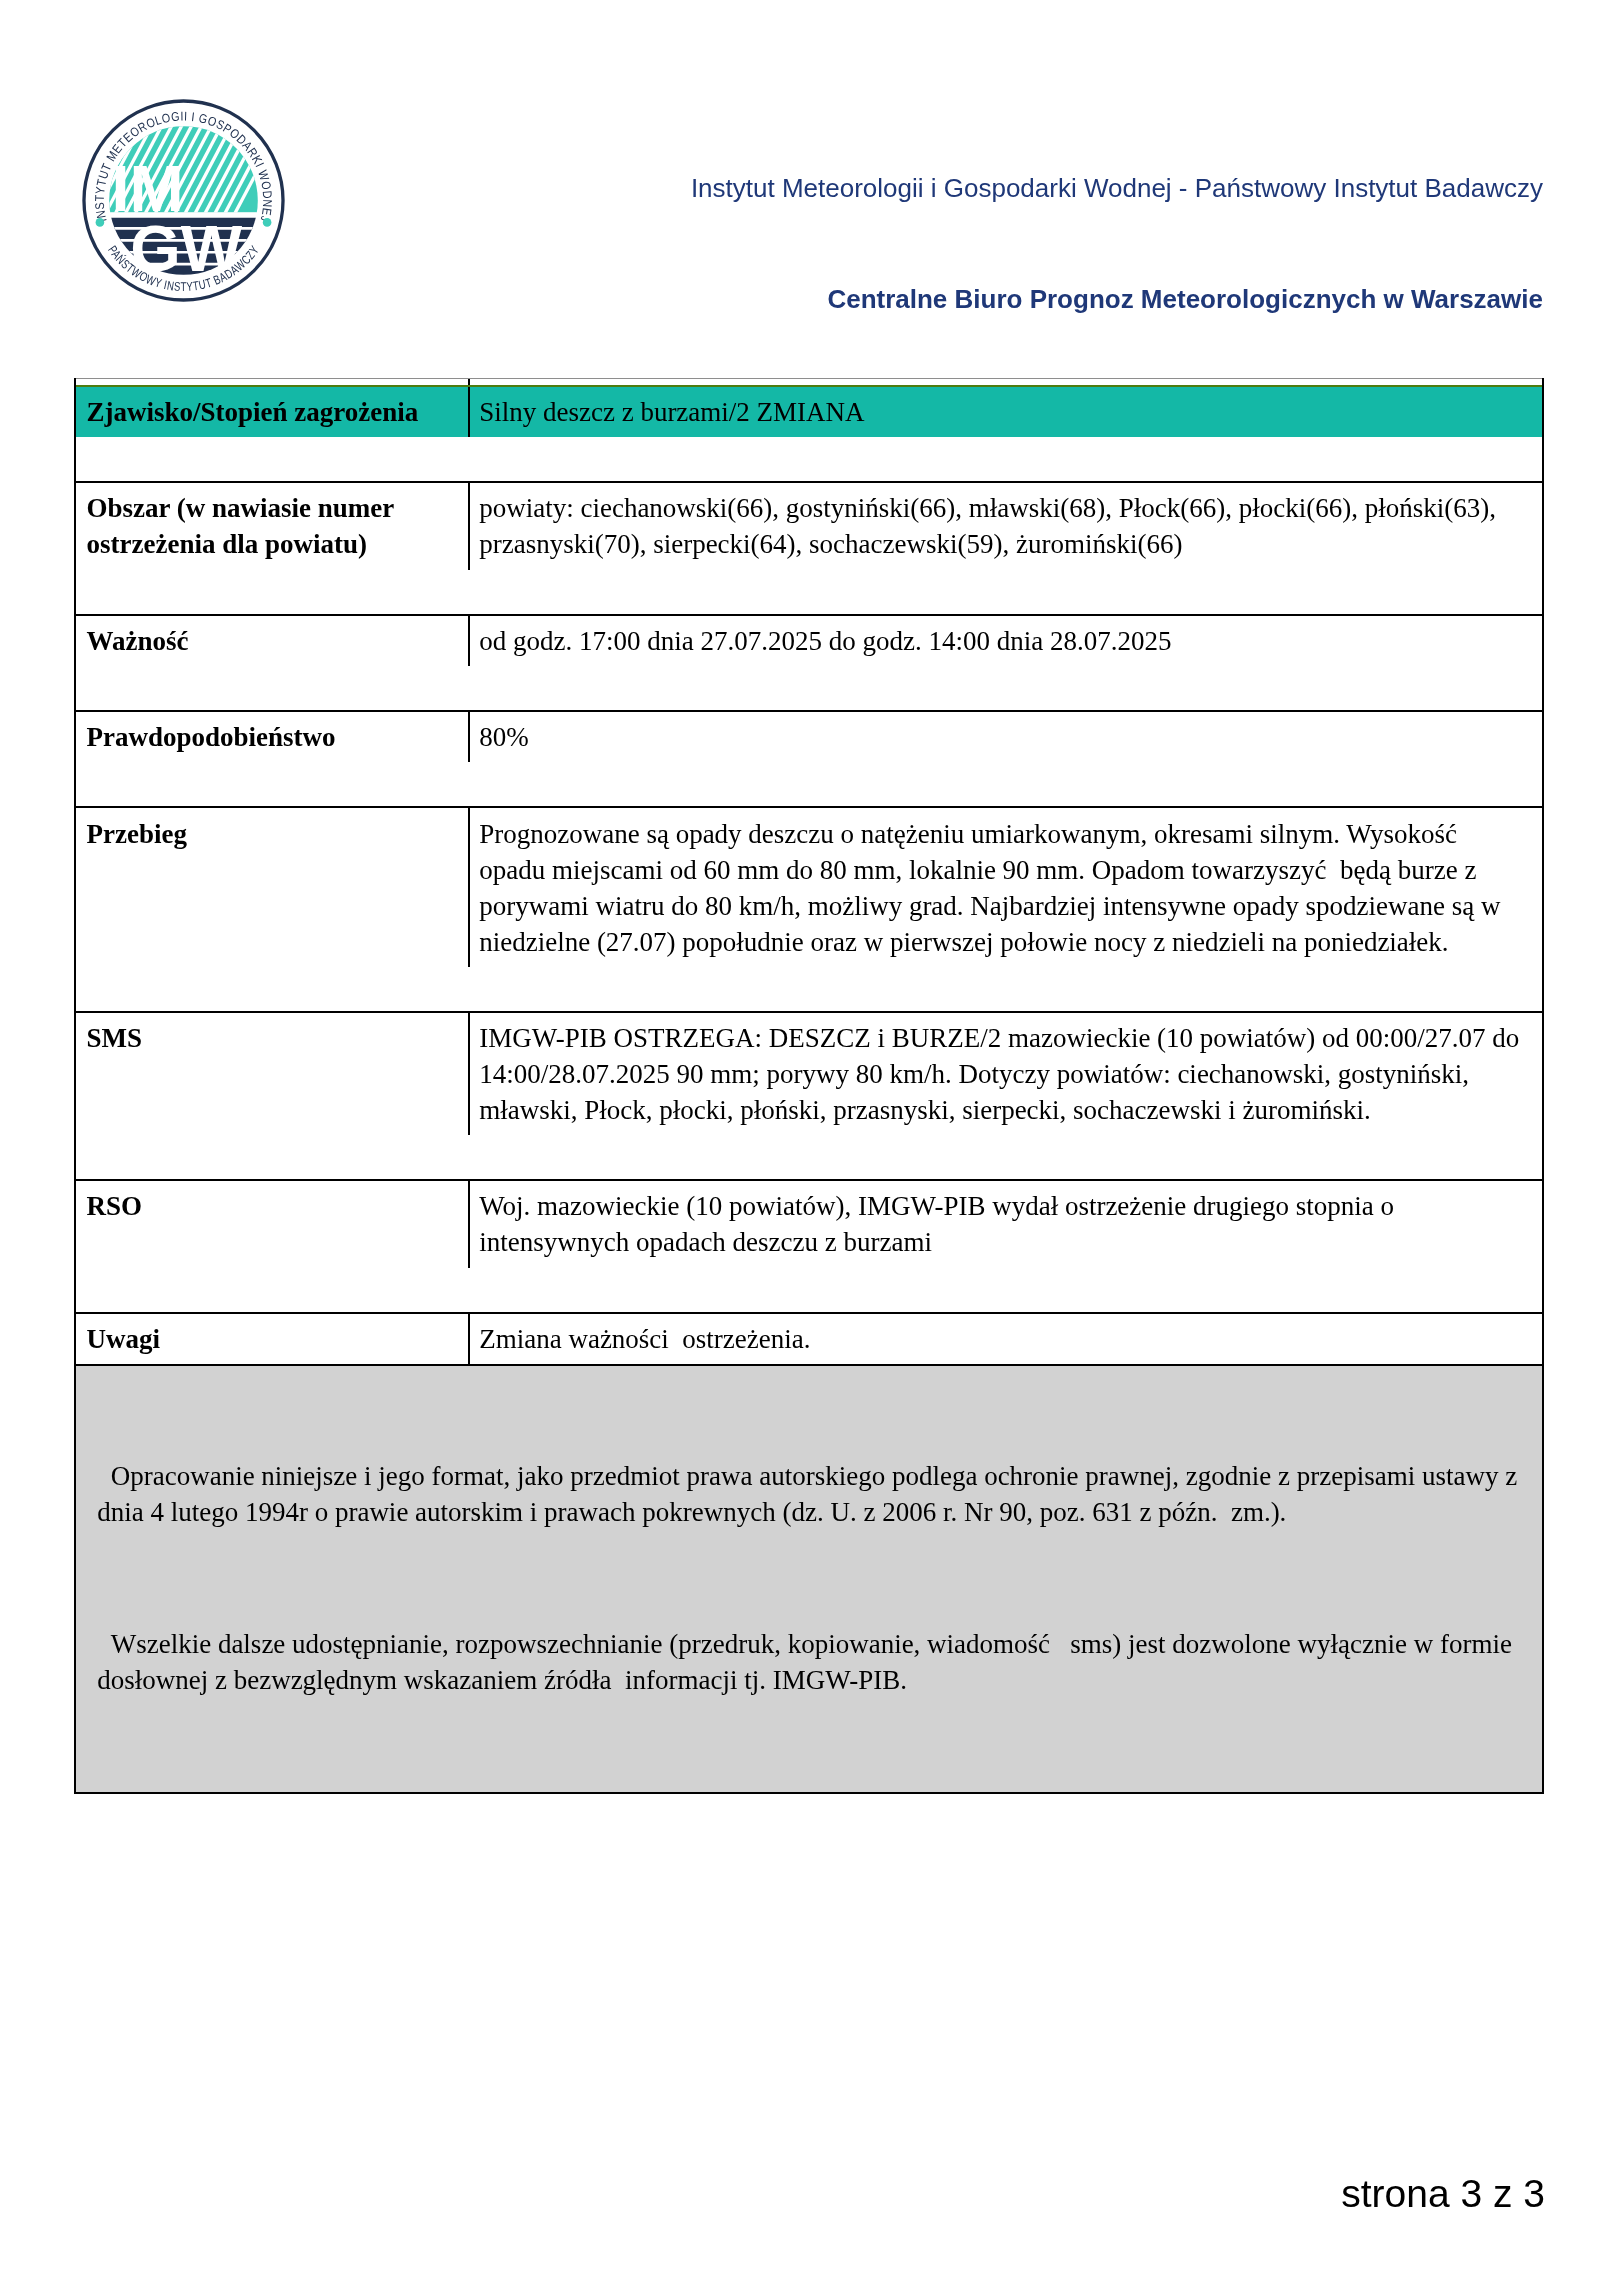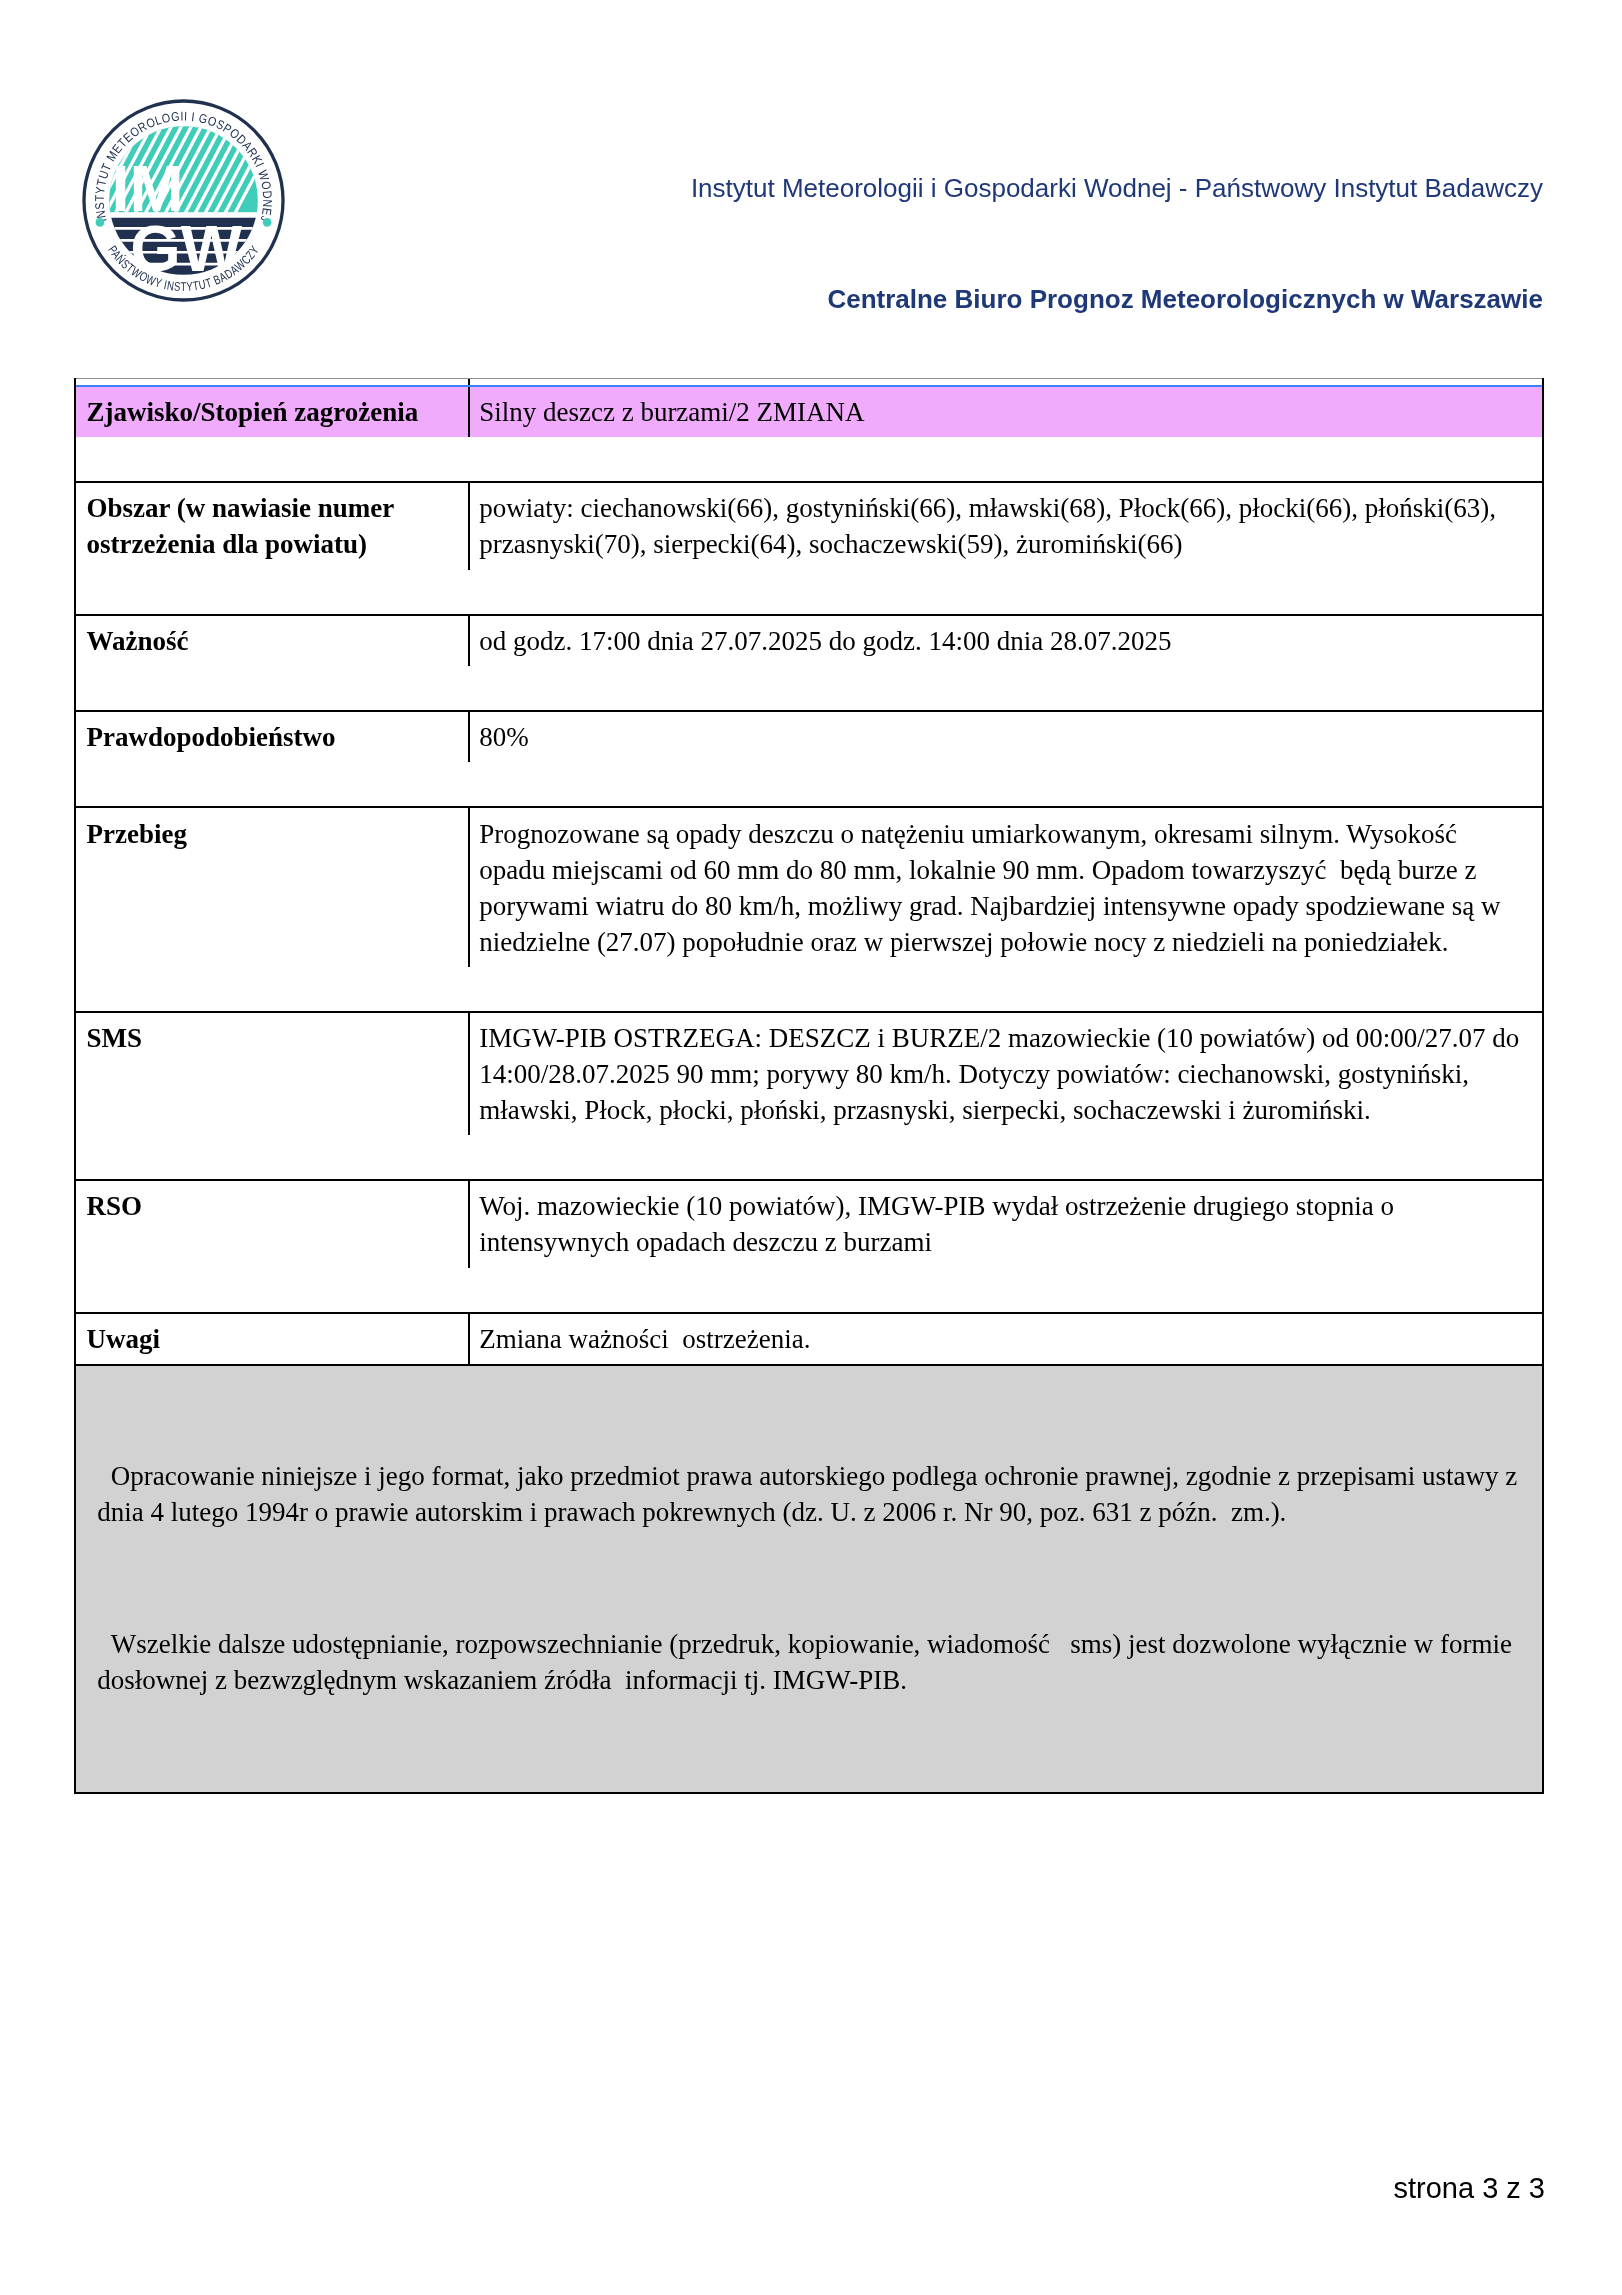--- a/index.html
+++ b/index.html
@@ -49,22 +49,22 @@
     background: #fff;
     box-sizing: border-box;
   }
   .trow { display: flex; align-items: stretch; }
   .trow.spacer {
     height: 5.9px;
     border-top: 1.3px solid #8e8e8e;
   }
   .trow.spacer .tlabel, .trow.spacer .tvalue { padding: 0; }
   .trow.highlight {
-    background: #f0abfc;
-    border-top: 2px solid #3b82f6;
+    background: #14b8a6;
+    border-top: 2px solid #4d7c0f;
   }
   .trow.datarow { border-top: 2.6px solid #000; margin-top: 44px; }
   .tlabel {
     flex: 0 0 394px;
     box-sizing: border-box;
     border-right: 2px solid #000;
     padding: 7.2px 9.2px 7.2px 10.5px;
     font-weight: 700;
   }
   .tvalue {
@@ -85,21 +85,21 @@
     white-space: pre-wrap;
   }
   .disclaimer p { margin: 12px; }
 
   
   .page-num {
     position: absolute;
     top: 2172px;
     right: 77px;
     font-family: "Liberation Sans", "DejaVu Sans", sans-serif;
-    font-size: 29px;
+    font-size: 39px;
     color: #000;
   }
 
   
   .logo-arc {
     font-family: "Liberation Sans", "DejaVu Sans", sans-serif;
     font-size: 19px;
     letter-spacing: 1px;
     fill: #20314F;
   }

